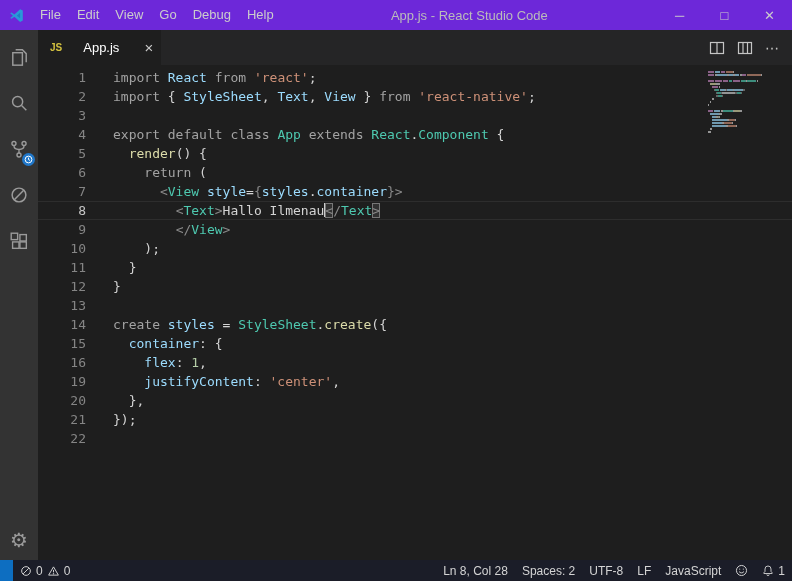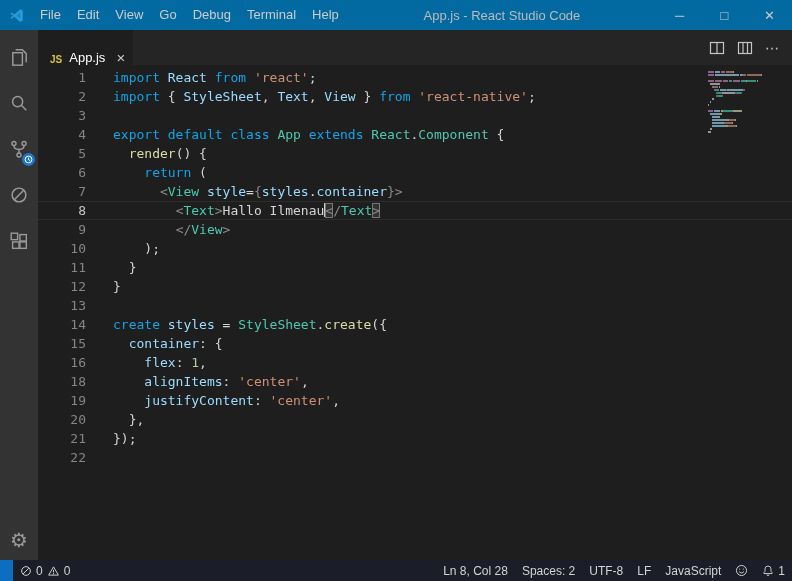--- a/index.html
+++ b/index.html
@@ -1,52 +1,52 @@
 <!DOCTYPE html>
 <html><head>
 <meta charset="utf-8">
 <style>
   *{margin:0;padding:0;box-sizing:border-box}
   html,body{width:792px;height:581px;overflow:hidden}
   body{background:#1e1e1e;font-family:"Liberation Sans",sans-serif}
   .window{width:792px;height:581px;display:flex;flex-direction:column}
 
   
-  .titlebar{height:30px;background:#0369a1;display:flex;align-items:center;flex:none}
+  .titlebar{height:30px;background:#6d28d9;display:flex;align-items:center;flex:none}
   .logo{width:32px;display:flex;justify-content:center;align-items:center}
   .menubar{display:flex}
   .menu-item{color:#cccccc;font-size:13px;padding:0 8px;line-height:30px;cursor:default}
   .window-title{flex:1;text-align:center;color:#bbbbbb;font-size:13px;white-space:nowrap;overflow:hidden}
   .window-controls{display:flex;height:30px}
   .wc{width:45px;height:30px;display:flex;align-items:center;justify-content:center;color:#cccccc;font-size:13px}
 
   
   .main{flex:1;display:flex;min-height:0}
   .activitybar{width:38px;background:#333333;display:flex;flex-direction:column;align-items:center;flex:none;padding-top:4px}
   .ab-item{width:38px;height:46px;display:flex;align-items:center;justify-content:center;color:#9b9b9b;position:relative}
   .badge{position:absolute;right:3px;bottom:6px;width:13px;height:13px;border-radius:50%;background:#2077c9;display:flex;align-items:center;justify-content:center;color:#fff}
   .gear{margin-top:auto;margin-bottom:10px;font-size:20px;color:#9b9b9b;font-family:"DejaVu Sans",sans-serif;line-height:1}
 
   
   .editor-area{flex:1;display:flex;flex-direction:column;min-width:0;background:#1e1e1e}
   .tabbar{height:35px;background:#252526;display:flex;align-items:stretch;flex:none}
-  .tab{display:flex;align-items:flex-end;background:#1e1e1e;padding:0 8px 0 12px;gap:7px}
+  .tab{display:flex;align-items:center;background:#1e1e1e;padding:0 8px 0 12px;gap:21px}
   .js-badge{color:#d4c23f;font-size:10px;font-weight:700}
   .tab-label{color:#ffffff;font-size:13px}
   .tab-close{color:#cccccc;font-size:15px;margin-left:4px;line-height:1}
   .tab-actions{margin-left:auto;display:flex;align-items:center;gap:12px;padding-right:12px;color:#c5c5c5}
   .more-dots{font-size:14px;letter-spacing:1px;color:#c5c5c5}
 
   .editor{flex:1;position:relative;padding-top:3px;font-family:"DejaVu Sans Mono","Liberation Mono",monospace;overflow:hidden}
   .code-line{display:flex;height:19px;line-height:19px;font-size:13px;white-space:pre}
   .gutter{flex:none;width:48px;text-align:right;color:#858585;margin-right:27px}
   .code-line.current .gutter{color:#c6c6c6}
   .code-line.current{box-shadow:inset 0 1px 0 #2d2d2d,inset 0 -1px 0 #2d2d2d}
   .line-content{flex:1}
-  .t-kw{color:#0ea5e9}.t-id{color:#9cdcfe}.t-cls{color:#4ec9b0}.t-fn{color:#dcdcaa}
+  .t-kw{color:#a3a3a3}.t-id{color:#9cdcfe}.t-cls{color:#4ec9b0}.t-fn{color:#dcdcaa}
   .t-str{color:#ce9178}.t-num{color:#b5cea8}.t-pl{color:#d4d4d4}.t-pun{color:#8a8a8a}.t-txt{color:#d4d4d4}
   .t-bm{color:#8a8a8a;background:rgba(120,120,120,.22);box-shadow:inset 0 0 0 1px #777}
   .cursor{display:inline-block;width:1px;height:14px;background:#cccccc;vertical-align:-2px;animation:blink 1s steps(2,start) infinite}
   @keyframes blink{50%{opacity:0}}
 
   .minimap{position:absolute;top:6px;right:10px;width:74px}
   .mm-row{height:2px;margin-bottom:1px;display:flex}
   .mm-seg{height:2px;opacity:.65;flex:none}
 
   
@@ -67,21 +67,20 @@
         <path fill="#2a99d8" d="M74 8 36 44 17 30 8 35 26 51 8 67 17 72 36 58 74 93 92 84 92 17Z"></path>
         <path fill="#1f7fc4" d="M74 32 52 51 74 69Z"></path>
       </svg>
     </div>
     <div class="menubar">
         <span class="menu-item">File</span>
         <span class="menu-item">Edit</span>
         <span class="menu-item">View</span>
         <span class="menu-item">Go</span>
         <span class="menu-item">Debug</span>
-        <span class="menu-item">Terminal</span>
         <span class="menu-item">Help</span>
       </div>
     <div class="window-title">App.js - React Studio Code</div>
     <div class="window-controls">
       <div class="wc">─</div>
       <div class="wc">□</div>
       <div class="wc">✕</div>
     </div>
   </div>
 
@@ -163,21 +162,20 @@
             <div class="code-line"><span class="gutter">7</span><span class="line-content"><span class="t-pl">      </span><span class="t-pun">&lt;</span><span class="t-cls">View</span><span class="t-pl"> </span><span class="t-id">style</span><span class="t-pl">=</span><span class="t-pun">{</span><span class="t-id">styles</span><span class="t-pl">.</span><span class="t-id">container</span><span class="t-pun">}</span><span class="t-pun">&gt;</span></span></div>
             <div class="code-line current"><span class="gutter">8</span><span class="line-content"><span class="t-pl">        </span><span class="t-pun">&lt;</span><span class="t-cls">Text</span><span class="t-pun">&gt;</span><span class="t-txt">Hallo Ilmenau</span><span class="cursor"></span><span class="t-bm">&lt;</span><span class="t-pun">/</span><span class="t-cls">Text</span><span class="t-bm">&gt;</span></span></div>
             <div class="code-line"><span class="gutter">9</span><span class="line-content"><span class="t-pl">        </span><span class="t-pun">&lt;/</span><span class="t-cls">View</span><span class="t-pun">&gt;</span></span></div>
             <div class="code-line"><span class="gutter">10</span><span class="line-content"><span class="t-pl">    );</span></span></div>
             <div class="code-line"><span class="gutter">11</span><span class="line-content"><span class="t-pl">  }</span></span></div>
             <div class="code-line"><span class="gutter">12</span><span class="line-content"><span class="t-pl">}</span></span></div>
             <div class="code-line"><span class="gutter">13</span><span class="line-content"></span></div>
             <div class="code-line"><span class="gutter">14</span><span class="line-content"><span class="t-kw">create</span><span class="t-pl"> </span><span class="t-id">styles</span><span class="t-pl"> = </span><span class="t-cls">StyleSheet</span><span class="t-pl">.</span><span class="t-fn">create</span><span class="t-pl">({</span></span></div>
             <div class="code-line"><span class="gutter">15</span><span class="line-content"><span class="t-pl">  </span><span class="t-id">container</span><span class="t-pl">: {</span></span></div>
             <div class="code-line"><span class="gutter">16</span><span class="line-content"><span class="t-pl">    </span><span class="t-id">flex</span><span class="t-pl">: </span><span class="t-num">1</span><span class="t-pl">,</span></span></div>
-            <div class="code-line"><span class="gutter">18</span><span class="line-content"><span class="t-pl">    </span><span class="t-id">alignItems</span><span class="t-pl">: </span><span class="t-str">'center'</span><span class="t-pl">,</span></span></div>
             <div class="code-line"><span class="gutter">19</span><span class="line-content"><span class="t-pl">    </span><span class="t-id">justifyContent</span><span class="t-pl">: </span><span class="t-str">'center'</span><span class="t-pl">,</span></span></div>
             <div class="code-line"><span class="gutter">20</span><span class="line-content"><span class="t-pl">  },</span></span></div>
             <div class="code-line"><span class="gutter">21</span><span class="line-content"><span class="t-pl">});</span></span></div>
             <div class="code-line"><span class="gutter">22</span><span class="line-content"></span></div>
           </div>
         <div class="minimap">
             <div class="mm-row">
               <span class="mm-seg" style="margin-left: 0px; width: 6px; background: rgb(197, 134, 192);"></span>
               <span class="mm-seg" style="margin-left: 1px; width: 0px; background: rgb(212, 212, 212);"></span>
               <span class="mm-seg" style="margin-left: 0px; width: 5px; background: rgb(156, 220, 254);"></span>

